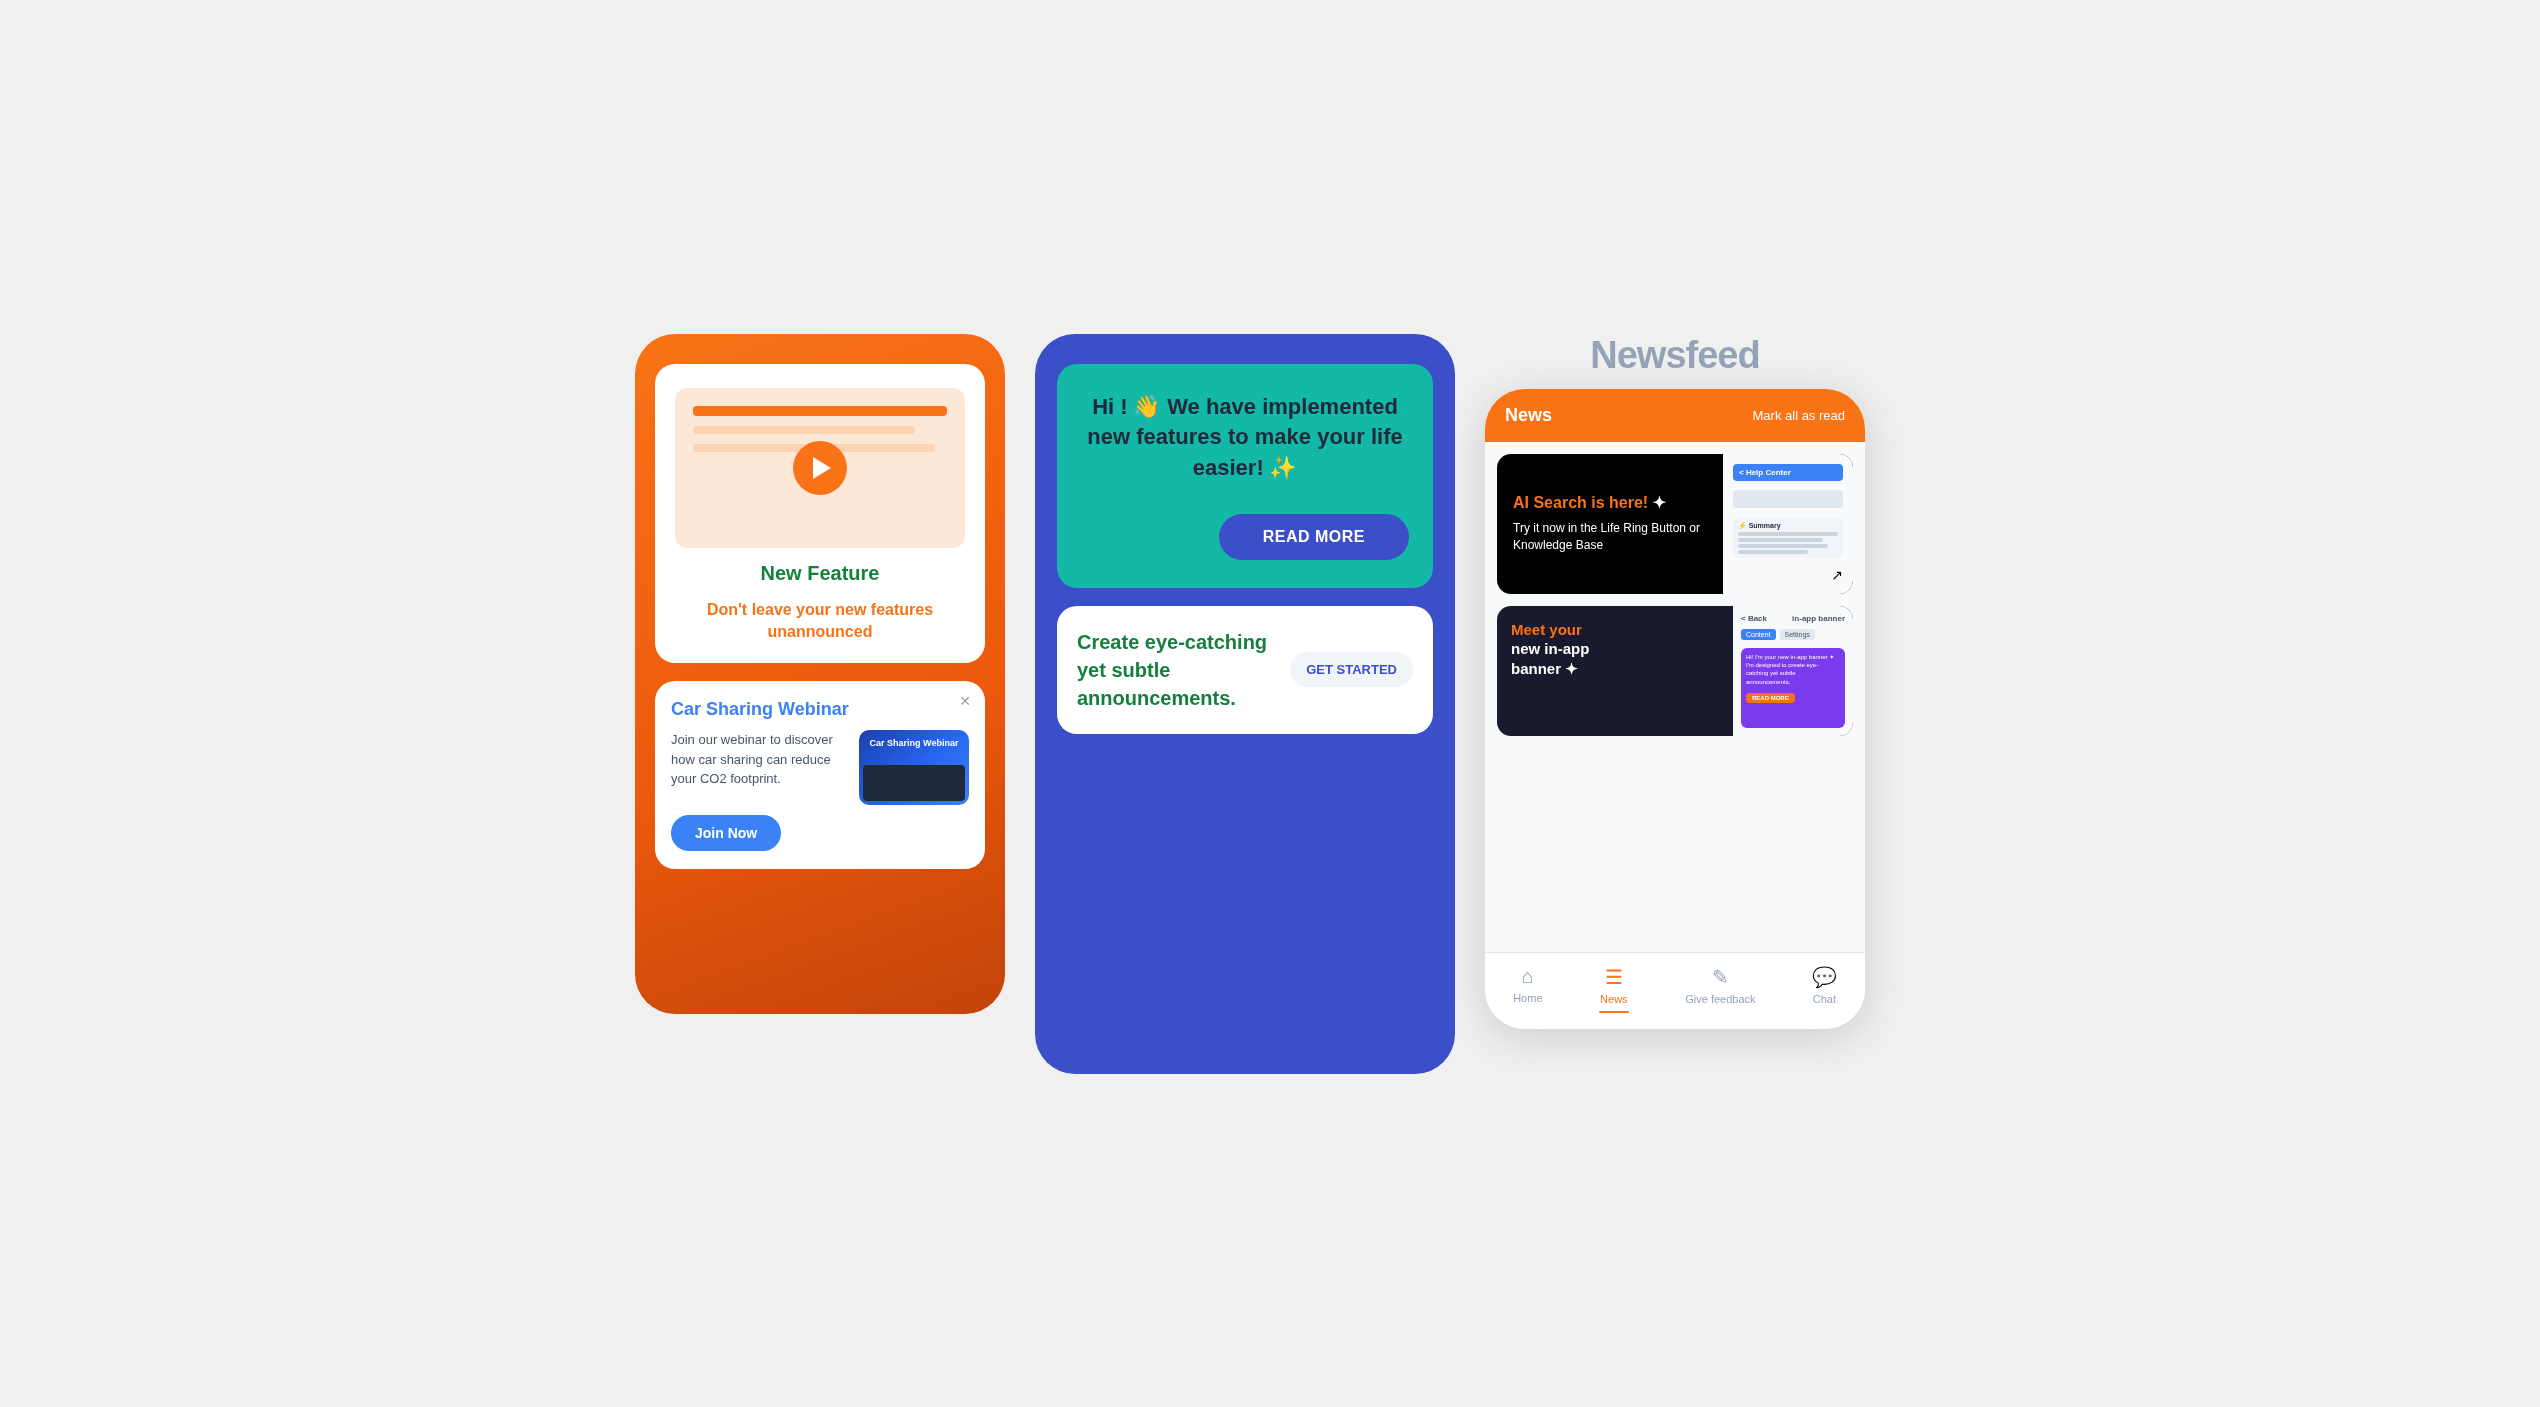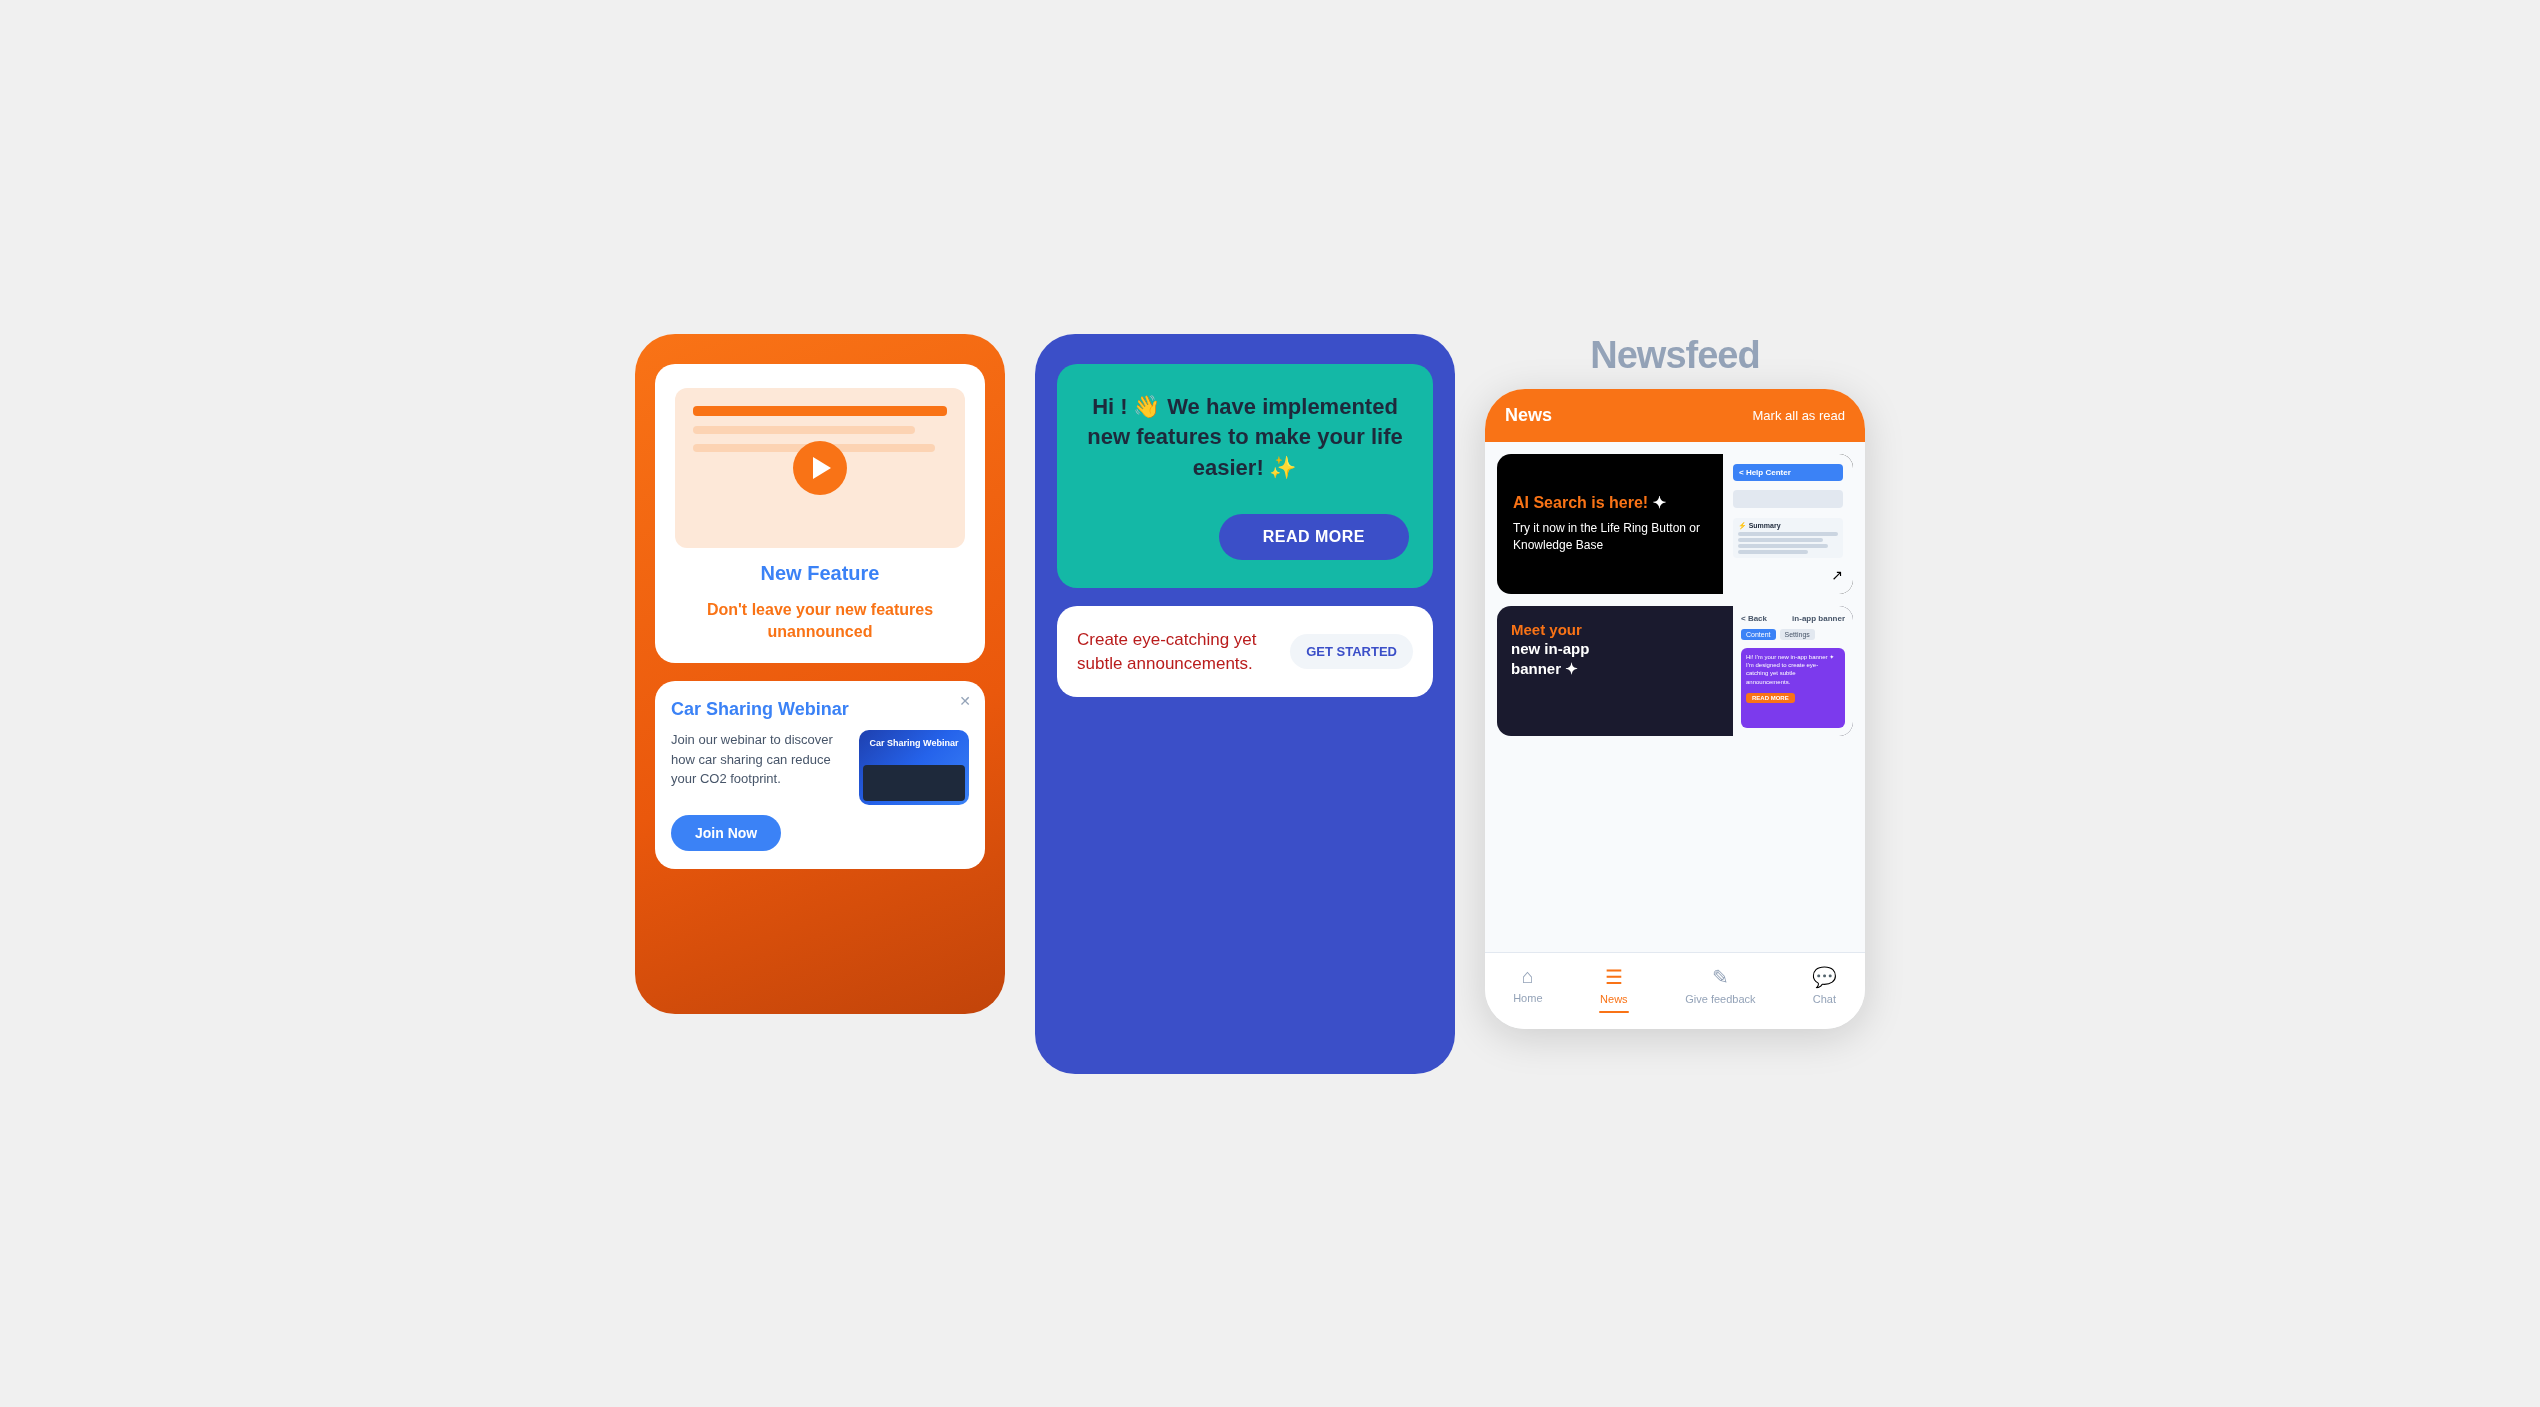--- a/index.html
+++ b/index.html
@@ -92,21 +92,21 @@
       width: 0;
       height: 0;
       border-top: 11px solid transparent;
       border-bottom: 11px solid transparent;
       border-left: 18px solid #fff;
       margin-left: 4px;
     }
     .feature-title {
       font-size: 20px;
       font-weight: 700;
-      color: #3b82f6;
+      color: #15803d;
       text-align: center;
     }
     .feature-subtitle {
       font-size: 16px;
       color: #f97316;
       font-weight: 600;
       text-align: center;
       line-height: 1.4;
     }
 
@@ -228,23 +228,23 @@
     .card-subtle {
       background: #fff;
       border-radius: 20px;
       padding: 22px 20px;
       display: flex;
       align-items: center;
       justify-content: space-between;
       gap: 16px;
     }
     .subtle-text {
-      font-size: 17px;
-      color: #b91c1c;
-      font-weight: 400;
+      font-size: 20px;
+      color: #15803d;
+      font-weight: 700;
       line-height: 1.4;
       flex: 1;
     }
     .get-started-btn {
       background: #f1f5f9;
       color: #3b4fc8;
       border: none;
       border-radius: 20px;
       padding: 10px 16px;
       font-size: 13px;

